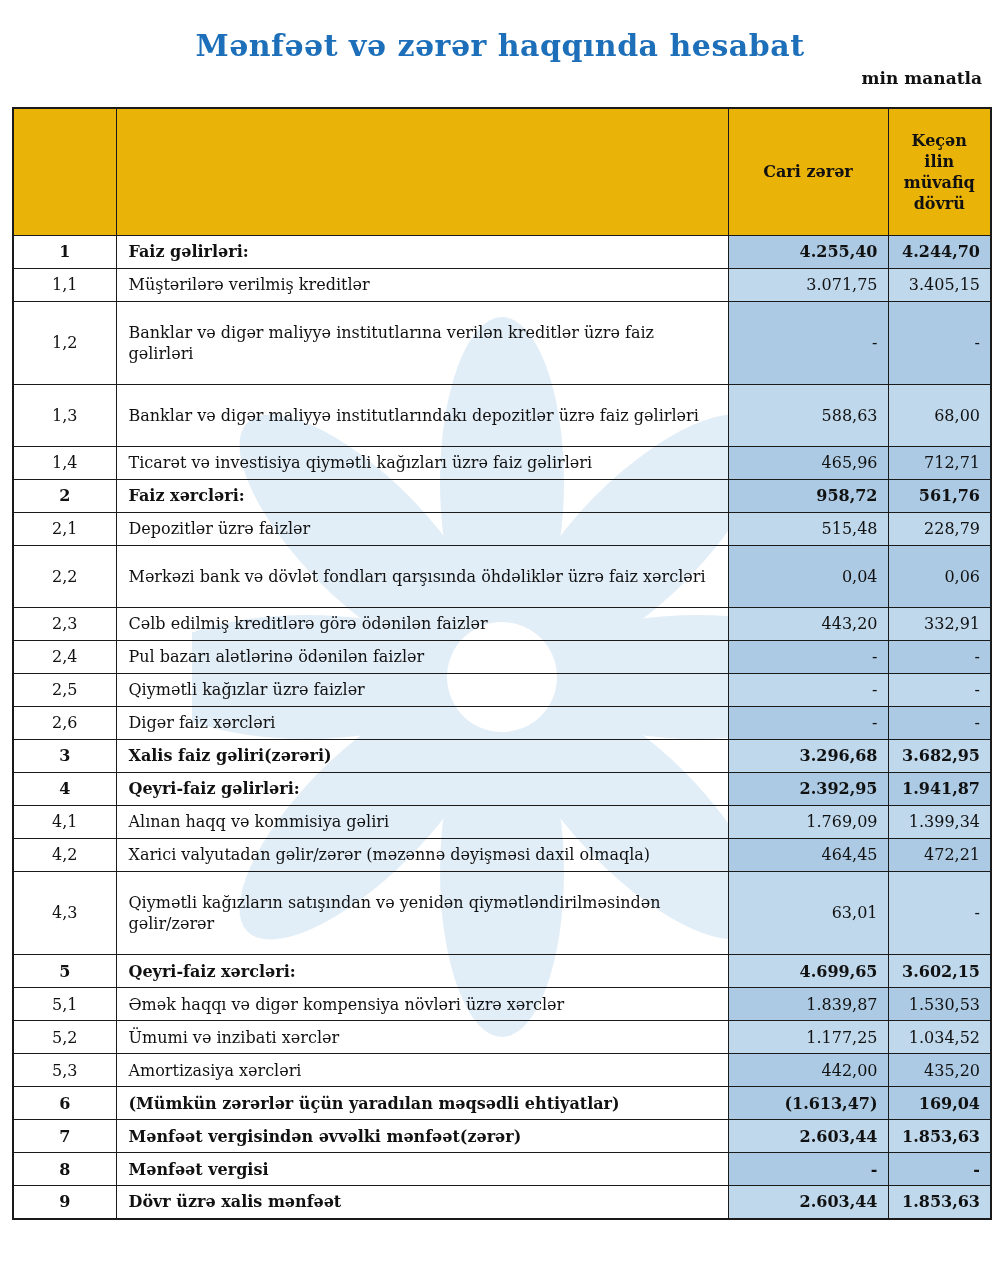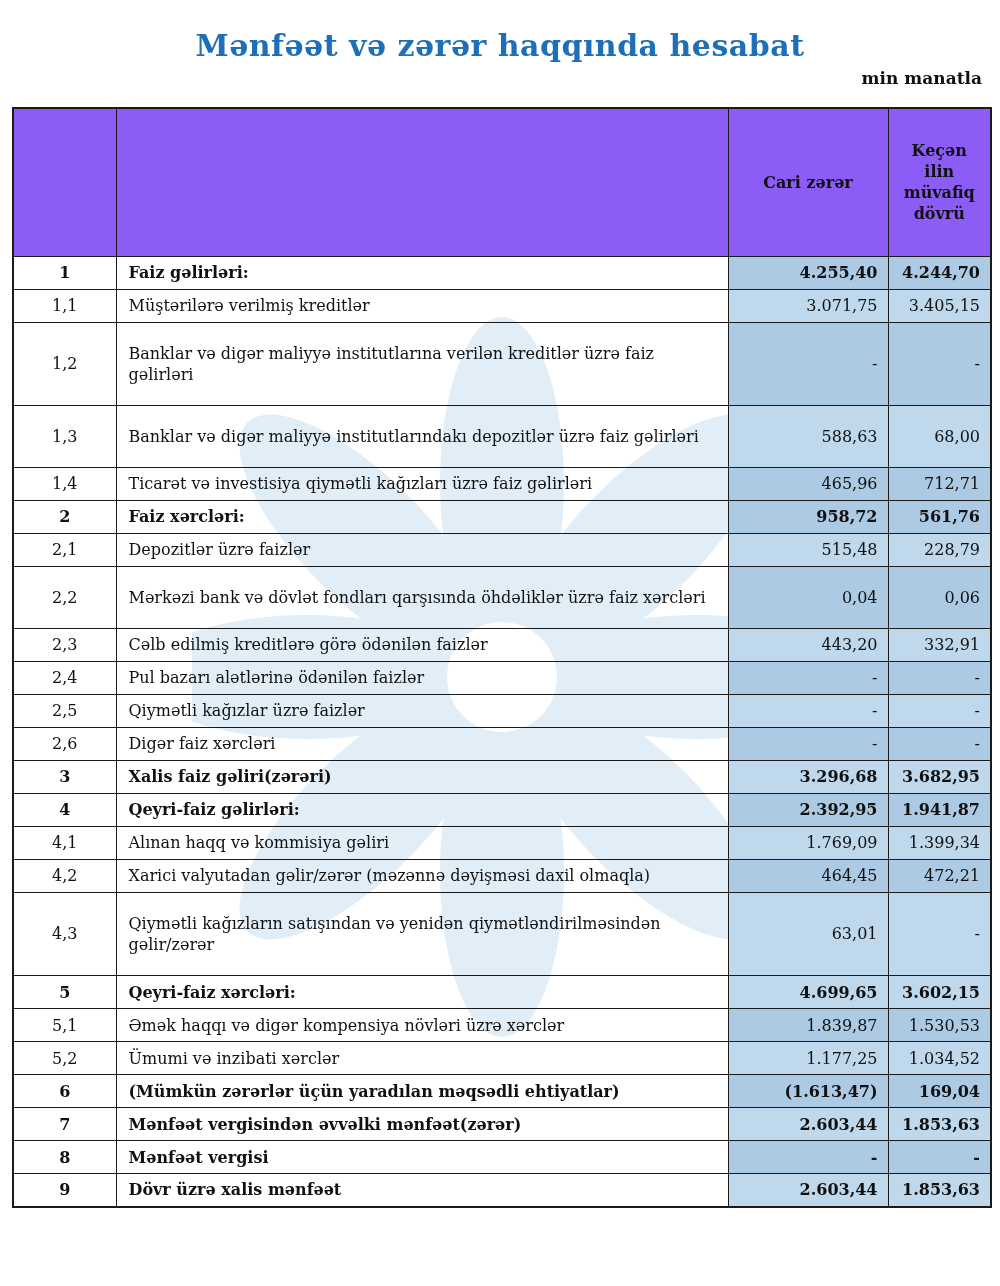--- a/index.html
+++ b/index.html
@@ -57,24 +57,24 @@
     background:transparent;
     border:2px solid var(--border-color);
   }
   .pl-table th,.pl-table td{
     border:1px solid var(--border-color);
     vertical-align:middle;
     font-size:16px;
     line-height:1.32;
   }
   .pl-table thead th{
-    height:148px;
+    height:127px;
     font-weight:bold;
     text-align:center;
-    background:#8b5cf6;
+    background:#eab308;
     padding:0 12px;
   }
   td.c-num{
     text-align:center;
     padding:5px 4px;
     background:transparent;
   }
   td.c-label{
     text-align:left;
     padding:5px 12px 5px 12px;
@@ -263,20 +263,26 @@
             <td class="c-label">Əmək haqqı və digər kompensiya növləri üzrə xərclər</td>
             <td class="c-cur num-cell">1.839,87</td>
             <td class="c-prev num-cell">1.530,53</td>
           </tr>
           <tr class="odd">
             <td class="c-num">5,2</td>
             <td class="c-label">Ümumi və inzibati xərclər</td>
             <td class="c-cur num-cell">1.177,25</td>
             <td class="c-prev num-cell">1.034,52</td>
           </tr>
+          <tr class="even">
+            <td class="c-num">5,3</td>
+            <td class="c-label">Amortizasiya xərcləri</td>
+            <td class="c-cur num-cell">442,00</td>
+            <td class="c-prev num-cell">435,20</td>
+          </tr>
           <tr class="even section">
             <td class="c-num">6</td>
             <td class="c-label">(Mümkün zərərlər üçün yaradılan məqsədli ehtiyatlar)</td>
             <td class="c-cur num-cell">(1.613,47)</td>
             <td class="c-prev num-cell">169,04</td>
           </tr>
           <tr class="odd section">
             <td class="c-num">7</td>
             <td class="c-label">Mənfəət vergisindən əvvəlki mənfəət(zərər)</td>
             <td class="c-cur num-cell">2.603,44</td>

